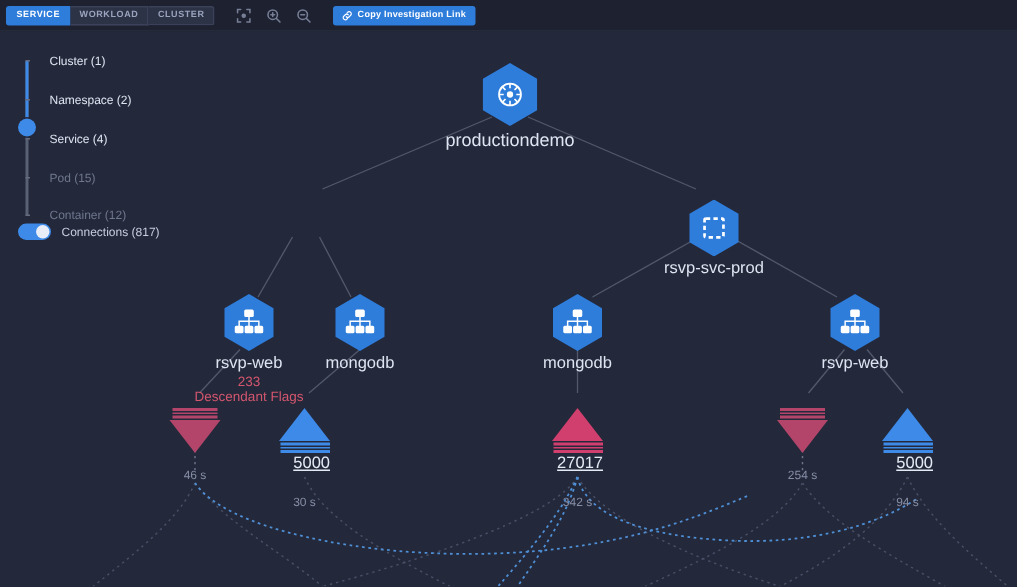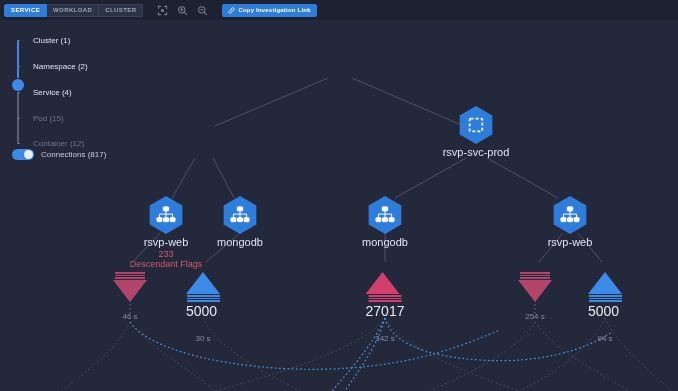--- a/index.html
+++ b/index.html
@@ -92,21 +92,21 @@
     top: 40px; font-size: 11px; color: #dfe4f2; white-space: nowrap;
   }
   .node.big .node-label { top: 44px; font-size: 12px; }
 
   
   .metric { position: absolute; transform: translateX(-50%); z-index: 9; }
   .tri-up { width: 0; height: 0; border-left: 17px solid transparent; border-right: 17px solid transparent; }
   .tri-down { width: 0; height: 0; border-left: 17px solid transparent; border-right: 17px solid transparent; }
   .bars { display: flex; flex-direction: column; gap: 1px; align-items: center; }
   .bar { height: 1.5px; }
-  .metric-val { text-align: left; font-size: 14px; color: #e6eaf5; margin-top: 1px; white-space: nowrap; }
+  .metric-val { text-align: right; font-size: 11px; color: #e6eaf5; margin-top: 1px; white-space: nowrap; text-decoration: underline; }
   .metric-sub { text-align: center; font-size: 8px; color: #868ea6; margin-top: 15px; white-space: nowrap; }
 
   .flag-note {
     position: absolute; transform: translateX(-50%); text-align: center;
     color: #d4566f; font-size: 9px; line-height: 10px; z-index: 10; white-space: nowrap;
   }
   .flag-note .num { font-size: 9px; }
 </style>
 </head>
 <body>
@@ -214,23 +214,42 @@
 
       <g stroke="#4e8fd6" stroke-width="1.2" stroke-dasharray="1.8 2.4" fill="none">
         <path d="M130 322 C 150 352, 240 372, 330 369 C 420 366, 470 342, 500 330"></path>
         <path d="M385 318 C 390 340, 420 356, 480 360 C 540 364, 585 350, 612 332"></path>
         <path d="M385 318 C 378 344, 362 366, 345 391"></path>
         <path d="M385 318 C 372 346, 350 370, 332 391"></path>
       </g>
     </svg>
   </div>
 
-
-
-  <div class="node" style="left:476px; top:125px">
+  <div class="node big" style="left:340px; top:63px">
+    <div class="hex big">
+      <svg width="24" height="24" viewBox="0 0 24 24" fill="none" stroke="#ffffff" stroke-width="1.2">
+        <circle cx="12" cy="12" r="7.3"></circle>
+        <circle cx="12" cy="12" r="2.1" fill="#ffffff" stroke="none"></circle>
+        <g stroke-width="1.1">
+          <path d="M12 4.7v3.1"></path>
+            <path d="M12 16.2v3.1"></path>
+          <path d="M4.7 12h3.1"></path>
+            <path d="M16.2 12h3.1"></path>
+          <path d="M6.8 6.8l2.2 2.2"></path>
+            <path d="M15 15l2.2 2.2"></path>
+          <path d="M17.2 6.8L15 9"></path>
+            <path d="M9 15l-2.2 2.2"></path>
+        </g>
+      </svg>
+    </div>
+    <div class="node-label">productiondemo</div>
+  </div>
+
+
+  <div class="node" style="left:476px; top:152px">
     <div class="hex">
       <svg width="18" height="18" viewBox="0 0 20 20" fill="none" stroke="#ffffff" stroke-width="2" stroke-dasharray="3.2 2.4">
         <rect x="3" y="3" width="14" height="14" rx="1"></rect>
       </svg>
     </div>
     <div class="node-label">rsvp-svc-prod</div>
   </div>
 
   <div class="node" style="left:166px; top:215px">
     <div class="hex">

